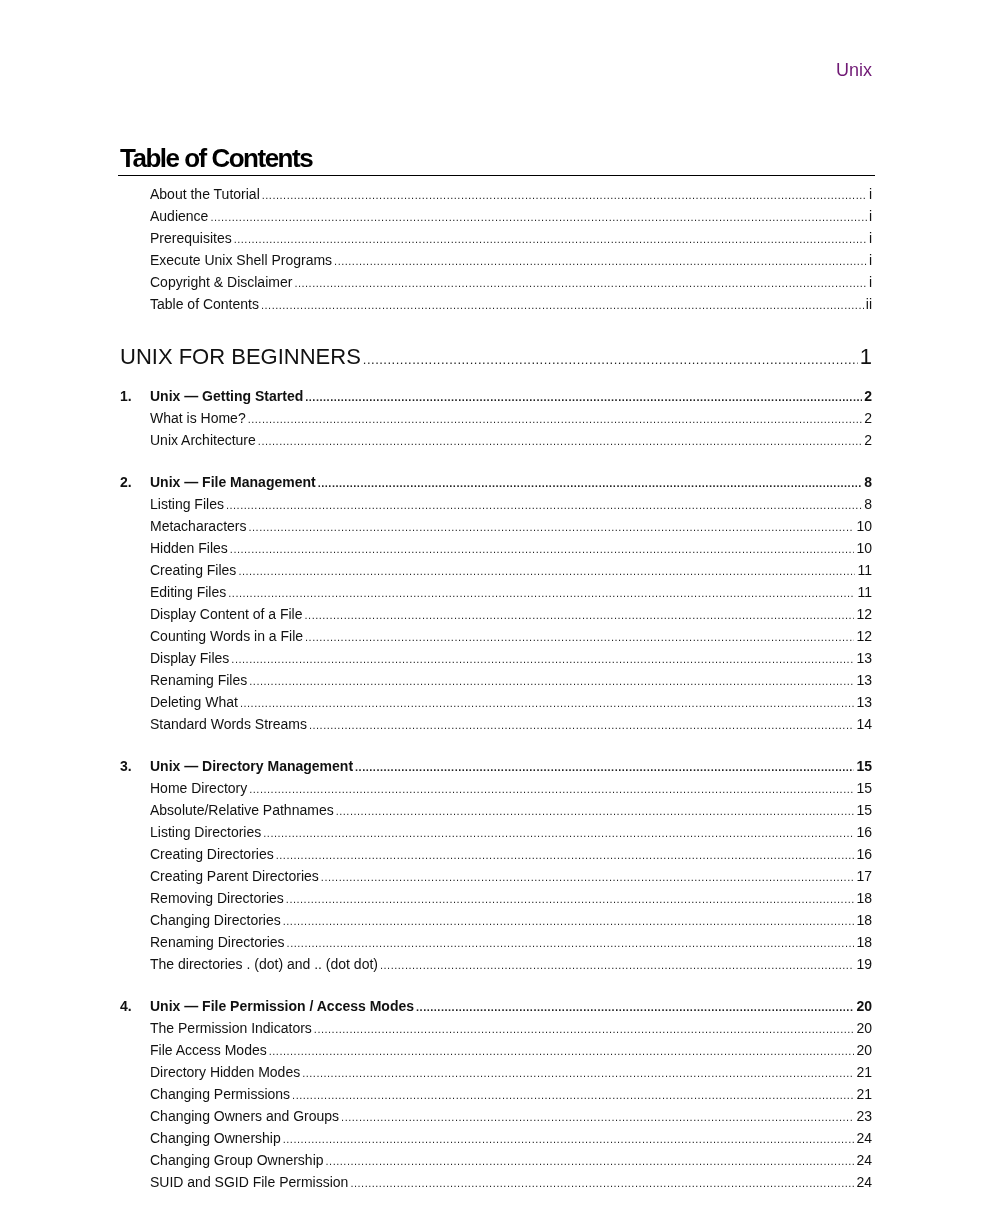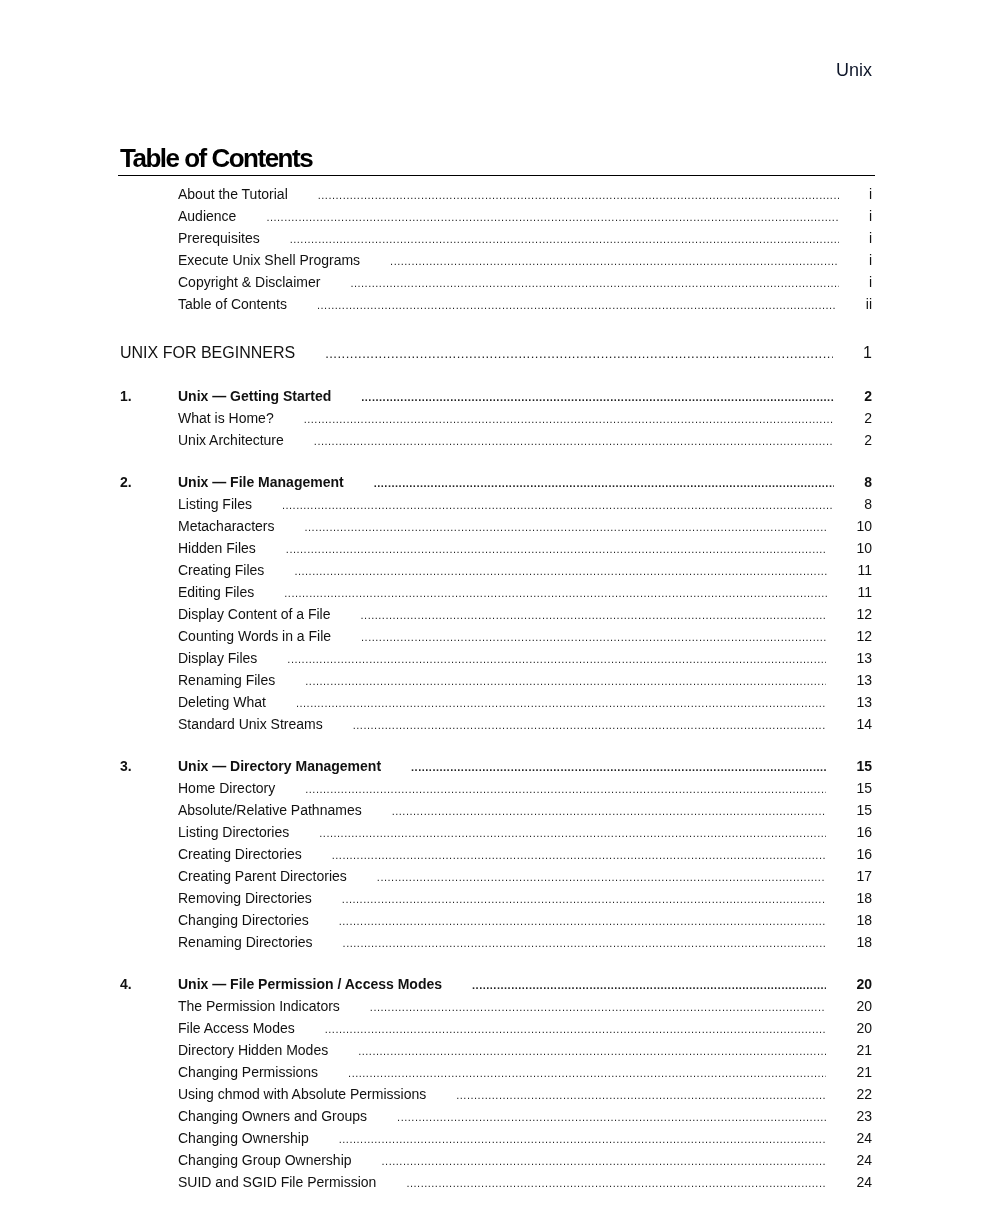--- a/index.html
+++ b/index.html
@@ -1,29 +1,29 @@
 <!DOCTYPE html>
 <html><head>
 <meta charset="utf-8">
 <style>
   html, body { margin: 0; padding: 0; background: #ffffff; }
   body { width: 992px; height: 1223px; position: relative; overflow: hidden; font-family: "Liberation Sans", sans-serif; color: #111; }
-  .header-right { position: absolute; top: 60px; right: 120px; font-size: 18px; color: #0f172a; }
+  .header-right { position: absolute; top: 60px; right: 120px; font-size: 18px; color: #701a75; }
   .toc-title { position: absolute; left: 120px; top: 143px; font-size: 26px; font-weight: bold; letter-spacing: -1.5px; color: #000; }
   .toc-rule { position: absolute; left: 118px; top: 175px; width: 757px; height: 1px; background: #000; }
   .toc { position: absolute; left: 120px; top: 186px; width: 752px; }
-  .row { display: flex; align-items: baseline; height: 22px; font-size: 14px; white-space: nowrap; overflow: hidden; gap: 28px; }
+  .row { display: flex; align-items: baseline; height: 22px; font-size: 14px; white-space: nowrap; overflow: hidden; }
   .row .num { width: 30px; flex: 0 0 30px; }
   .row .indent { width: 30px; flex: 0 0 30px; }
   .row .label { flex: 0 0 auto; padding-right: 2px; }
   .row .leader { flex: 1 1 auto; overflow: hidden; color: #222; letter-spacing: 0.5px; font-size: 11px; }
   .row .leader::after { content: "........................................................................................................................................................................................................................................................................................"; }
   .row .page { flex: 0 0 auto; padding-left: 2px; }
   .row.chapter { font-weight: bold; }
-  .row.part { font-size: 16px; height: 28px; }
+  .row.part { font-size: 22px; height: 28px; }
   .row.part .leader { font-size: 13px; }
   .gap-part-before { height: 26px; }
   .gap-part-after { height: 16px; }
   .gap-chapter { height: 20px; }
 </style>
 </head>
 <body>
 
 <div class="header-right">Unix</div>
 <div class="toc-title">Table of Contents</div>
@@ -158,21 +158,21 @@
       <span class="page">13</span>
     </div>
   <div class="row">
       <span class="indent"></span>
       <span class="label">Deleting What</span>
       <span class="leader"></span>
       <span class="page">13</span>
     </div>
   <div class="row">
       <span class="indent"></span>
-      <span class="label">Standard Unix Streams</span>
+      <span class="label">Standard Words Streams</span>
       <span class="leader"></span>
       <span class="page">14</span>
     </div>
 
   <div class="gap-chapter"></div>
 
   <div class="row chapter">
       <span class="num">3.</span>
       <span class="label">Unix — Directory Management</span>
       <span class="leader"></span>
@@ -219,20 +219,26 @@
       <span class="label">Changing Directories</span>
       <span class="leader"></span>
       <span class="page">18</span>
     </div>
   <div class="row">
       <span class="indent"></span>
       <span class="label">Renaming Directories</span>
       <span class="leader"></span>
       <span class="page">18</span>
     </div>
+  <div class="row">
+      <span class="indent"></span>
+      <span class="label">The directories . (dot) and .. (dot dot)</span>
+      <span class="leader"></span>
+      <span class="page">19</span>
+    </div>
 
   <div class="gap-chapter"></div>
 
   <div class="row chapter">
       <span class="num">4.</span>
       <span class="label">Unix — File Permission / Access Modes</span>
       <span class="leader"></span>
       <span class="page">20</span>
     </div>
   <div class="row">
@@ -254,26 +260,20 @@
       <span class="page">21</span>
     </div>
   <div class="row">
       <span class="indent"></span>
       <span class="label">Changing Permissions</span>
       <span class="leader"></span>
       <span class="page">21</span>
     </div>
   <div class="row">
       <span class="indent"></span>
-      <span class="label">Using chmod with Absolute Permissions</span>
-      <span class="leader"></span>
-      <span class="page">22</span>
-    </div>
-  <div class="row">
-      <span class="indent"></span>
       <span class="label">Changing Owners and Groups</span>
       <span class="leader"></span>
       <span class="page">23</span>
     </div>
   <div class="row">
       <span class="indent"></span>
       <span class="label">Changing Ownership</span>
       <span class="leader"></span>
       <span class="page">24</span>
     </div>

